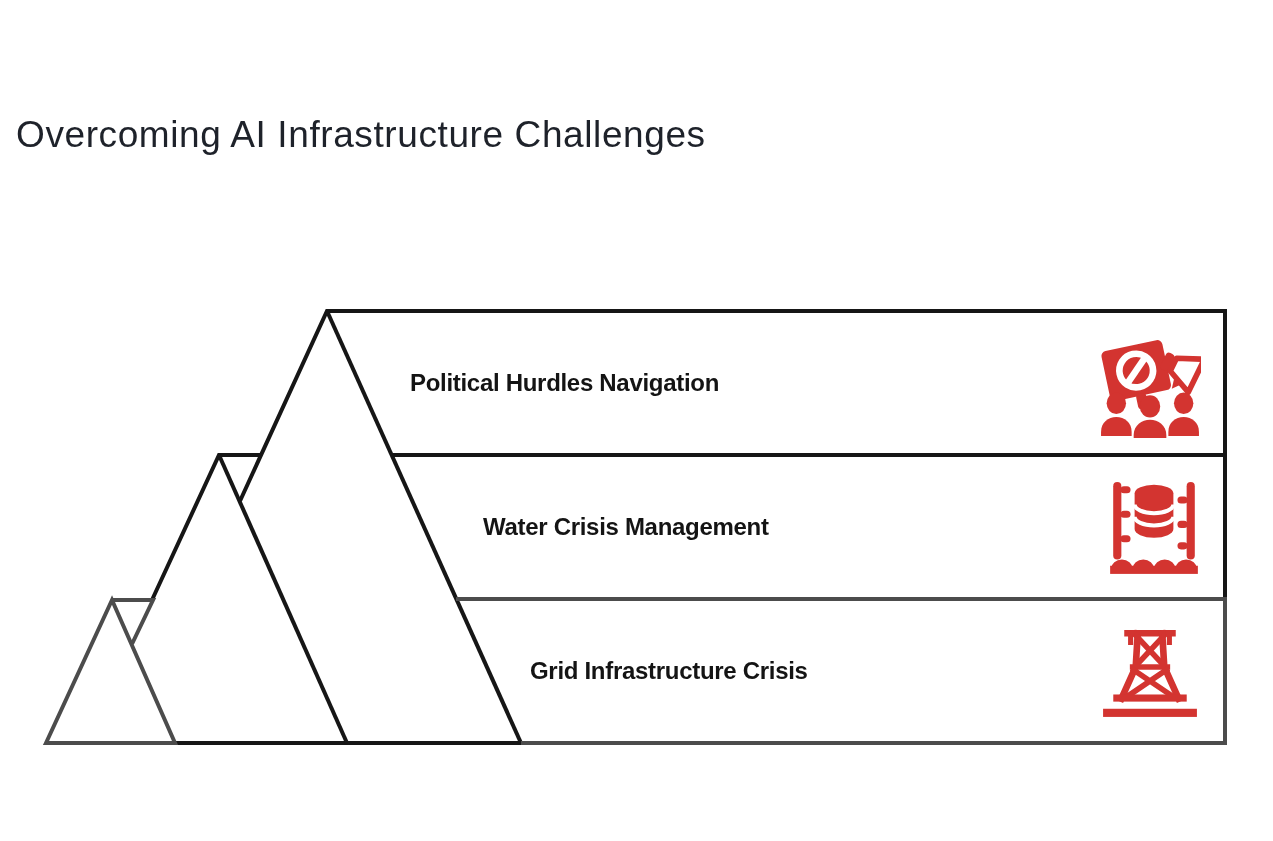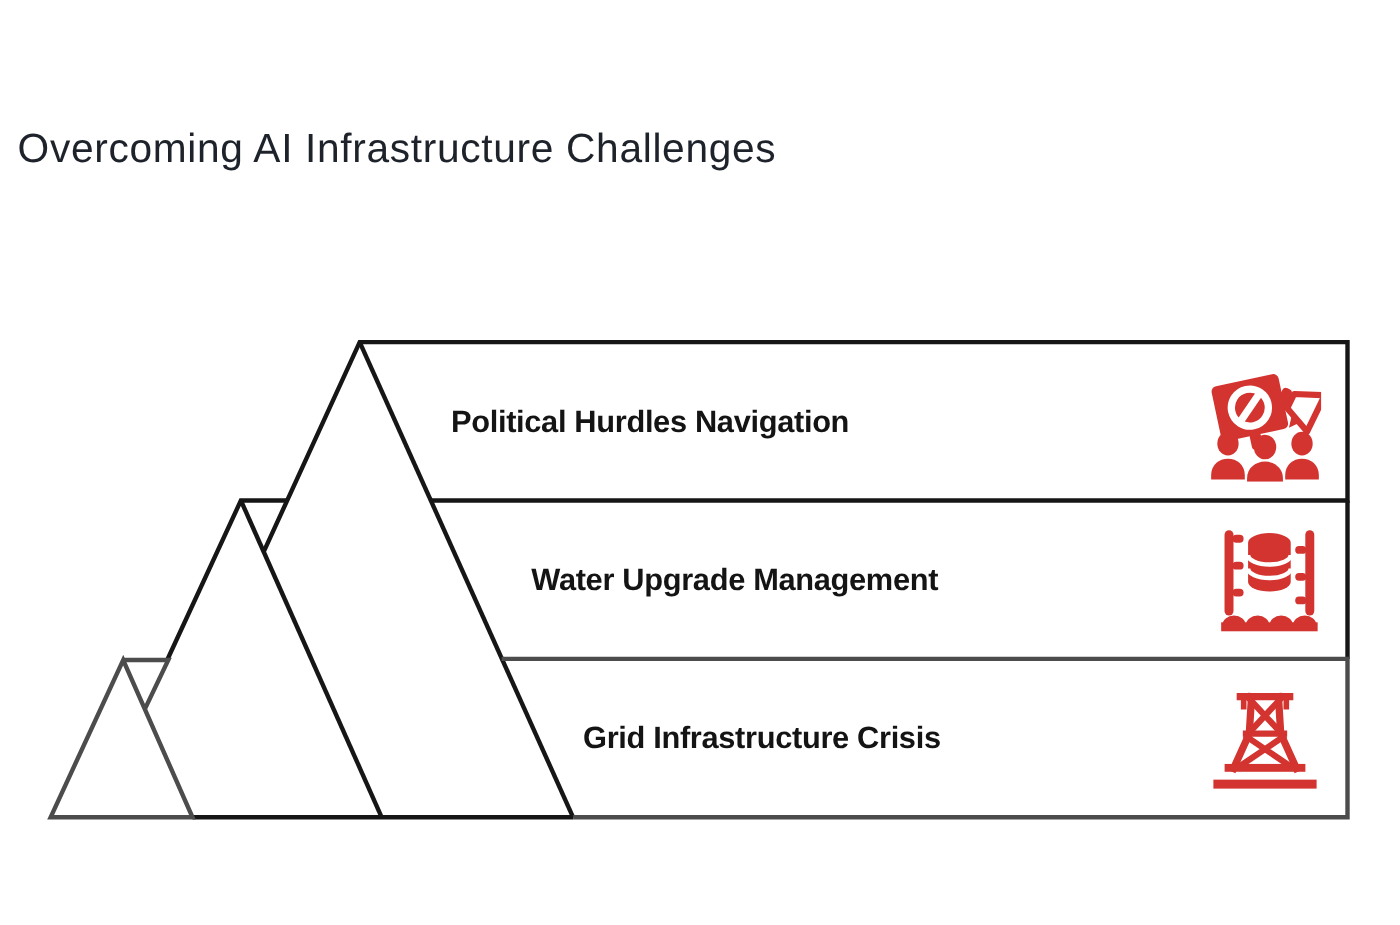--- a/index.html
+++ b/index.html
@@ -17,21 +17,21 @@
     font-size:37px;
     font-weight:400;
     letter-spacing:0.6px;
     color:#1e222a;
     margin:16px;
   }
   .figure-svg{position:absolute;left:0;top:0;}
   .row-label{
     position:absolute;
     transform:translateY(-52%);
-    font-size:28px;
+    font-size:24px;
     font-weight:700;
     letter-spacing:-0.3px;
     color:#141414;
     white-space:nowrap;
   }
   .row-label.r1{left:410px;top:384px;}
   .row-label.r2{left:483px;top:528px;}
   .row-label.r3{left:530px;top:672px;}
   .icon{position:absolute;width:102px;height:102px;color:var(--accent-red,#d33430);}
   .icon.i1{left:1099px;top:336px;}
@@ -63,21 +63,21 @@
     </g>
 
     <g class="geo gry">
       <path d="M456,599 H1225 V743 H521"></path>
       <path d="M132,644 L153,600 H112"></path>
       <path d="M46,743 L112,600 L175,743 Z"></path>
     </g>
   </svg>
 
   <div class="row-label r1">Political Hurdles Navigation</div>
-  <div class="row-label r2">Water Upgrade Management</div>
+  <div class="row-label r2">Water Crisis Management</div>
   <div class="row-label r3">Grid Infrastructure Crisis</div>
 
   <svg class="icon i1" viewBox="0 0 100 100" aria-hidden="true">
     <g fill="currentColor">
       <g transform="rotate(-12 36 34)">
         <rect x="6" y="9" width="61" height="50" rx="5"></rect>
         <rect x="31" y="57" width="10" height="15" rx="3"></rect>
       </g>
       <g transform="rotate(-12 36 34)">
         <circle cx="36.5" cy="34" r="16.5" fill="none" stroke="#ffffff" stroke-width="6.5"></circle>

